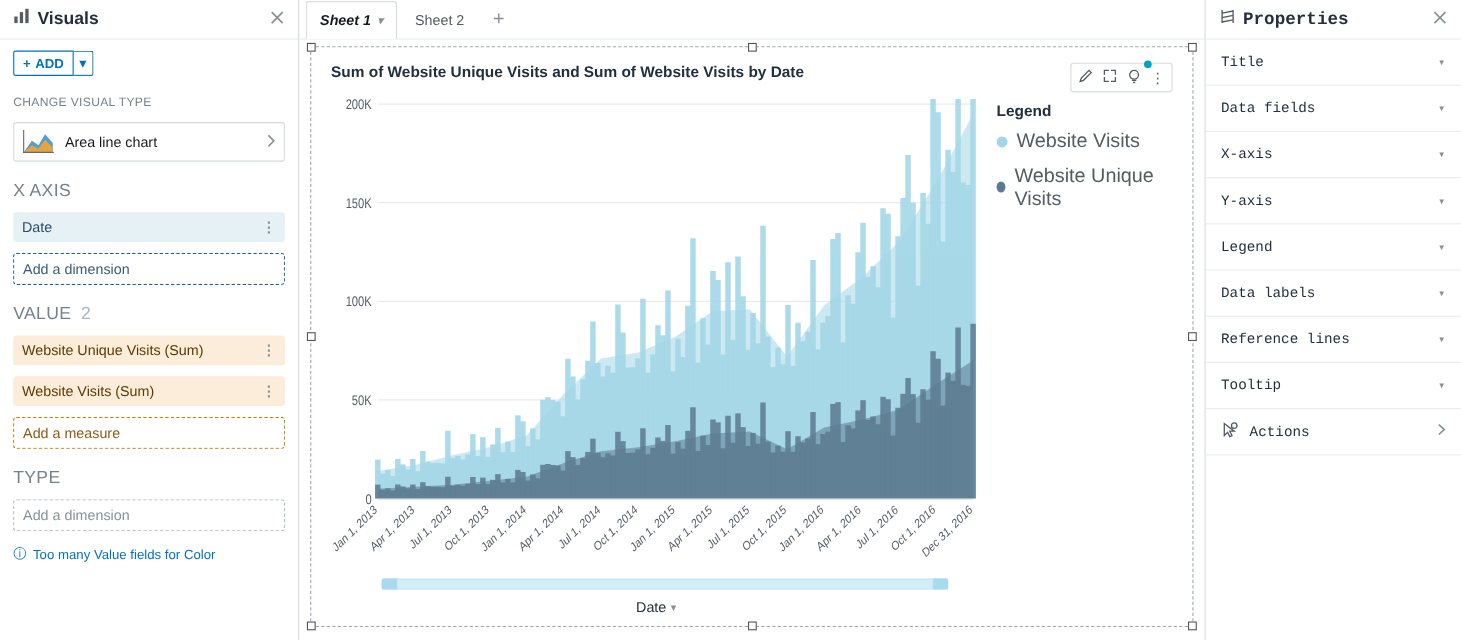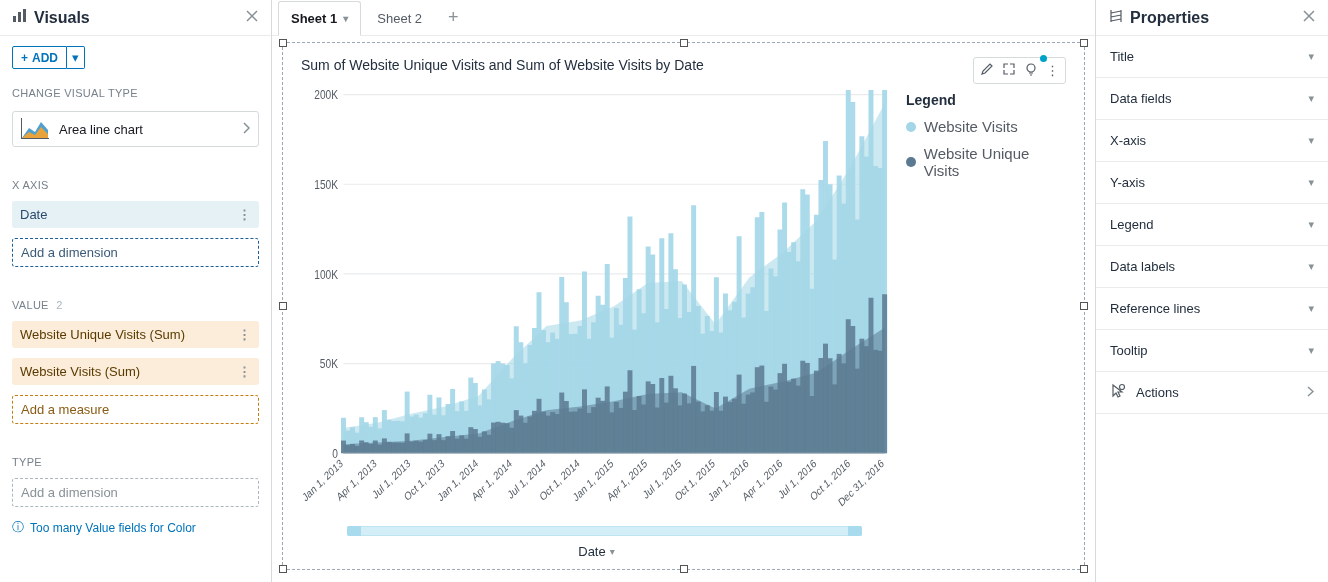--- a/index.html
+++ b/index.html
@@ -46,72 +46,72 @@
   .btn-row{display:flex;gap:0;margin-bottom:6px;}
   .add-btn{display:flex;align-items:center;gap:4px;border:1px solid var(--blue);color:var(--blue);
     border-radius:2px 0 0 2px;padding:3px 8px;font-weight:700;font-size:12px;cursor:pointer;}
   .split-btn{border:1px solid var(--blue);border-left:none;color:var(--blue);
     border-radius:0 2px 2px 0;padding:3px 5px;cursor:pointer;}
   .section-label{font-size:11px;color:var(--text-label);letter-spacing:.3px;margin-top:8px;}
   .visual-type-row{display:flex;align-items:center;justify-content:space-between;
     border:1px solid var(--border);border-radius:3px;padding:6px 8px;margin-top:8px;cursor:pointer;}
   .vt-left{display:flex;align-items:center;gap:10px;}
   .vt-icon{width:28px;height:22px;}
-  .field-grp-label{font-size:11px;color:var(--text-label);margin-top:28px;letter-spacing:.3px;}
+  .field-grp-label{font-size:16px;color:var(--text-label);margin-top:14px;letter-spacing:.3px;}
   .field-count{color:#aab7bf;margin-left:4px;}
   .field-pill{display:flex;align-items:center;justify-content:space-between;
     border-radius:3px;padding:6px 8px;margin-top:6px;font-size:13px;}
   .field-pill.dim{background:var(--field-dim);color:#2a4b6a;}
   .field-pill.meas{background:var(--field-measure);color:#5a3a00;}
   .field-more{color:#879196;font-weight:700;cursor:pointer;}
   .field-add{border:1.5px dashed;border-radius:3px;padding:6px 8px;margin-top:6px;font-size:13px;cursor:pointer;background:#fff;}
   .field-add.dim{border-color:var(--field-dim-dash);color:#3b5a77;}
   .field-add.meas{border-color:var(--field-measure-dash);color:#8a5a12;}
   .field-add.placeholder{border-color:#aab7bf;color:#879196;}
   .info-row{display:flex;align-items:center;gap:6px;margin-top:8px;font-size:12px;}
   .info-icon{color:var(--blue);}
   .info-text{color:var(--blue);font-size:12px;}
   
   .center{flex:1;display:flex;flex-direction:column;border-right:1px solid var(--border);min-width:0;}
   .tabs{display:flex;align-items:center;height:36px;border-bottom:1px solid var(--border-light);padding-left:6px;gap:4px;}
   .tab{display:flex;align-items:center;gap:6px;padding:0 12px;height:100%;color:var(--text-muted);cursor:pointer;border-top:2px solid transparent;}
-  .tab.active{border:1px solid var(--border);border-bottom:1px solid #fff;border-radius:3px 3px 0 0;font-weight:700;color:var(--text);position:relative;top:1px;background:#fff;}
+  .tab.active{border:1px solid var(--border);border-bottom:1px solid #fff;border-radius:3px 3px 0 0;font-weight:700;color:var(--text);position:relative;top:1px;background:#fff;font-style:italic;}
   .tab .chev{color:#879196;font-size:10px;}
   .tab-add{color:#879196;padding:0 10px;cursor:pointer;font-size:18px;}
   .sheet-area{flex:1;position:relative;padding:8px;}
   .visual-frame{position:absolute;left:10px;top:6px;right:10px;bottom:12px;
     border:1px dashed #9ba7b6;background:#fff;}
   
   .handle{position:absolute;width:8px;height:8px;background:#fff;border:1px solid #555;}
   .h-tl{left:-4px;top:-4px;} .h-tr{right:-4px;top:-4px;}
   .h-bl{left:-4px;bottom:-4px;} .h-br{right:-4px;bottom:-4px;}
   .h-tc{left:50%;top:-4px;margin-left:-4px;} .h-bc{left:50%;bottom:-4px;margin-left:-4px;}
   .h-lc{left:-4px;top:50%;margin-top:-4px;} .h-rc{right:-4px;top:50%;margin-top:-4px;}
   .chart-inner{position:absolute;inset:0;padding:14px 18px 10px 18px;display:flex;flex-direction:column;}
   .chart-header{display:flex;justify-content:space-between;align-items:flex-start;}
-  .chart-title{font-size:14px;font-weight:400;color:#232f3e;}
+  .chart-title{font-size:14px;font-weight:700;color:#232f3e;}
   .chart-toolbar{display:flex;align-items:center;border:1px solid var(--border);border-radius:3px;
     padding:4px 6px;gap:8px;background:#fff;position:relative;}
   .tb-icon{color:#545b64;cursor:pointer;}
   .tb-dot{position:absolute;top:-3px;right:18px;width:7px;height:7px;border-radius:50%;background:#00a1c9;}
   .chart-body{flex:1;display:flex;gap:14px;margin-top:6px;min-height:0;}
   .plot-wrap{flex:1;display:flex;flex-direction:column;min-width:0;}
   .plot{flex:1;min-height:0;}
   .plot svg{width:100%;height:100%;}
   .scrub{height:10px;background:#d4eef7;border:1px solid #bfe4f2;border-radius:2px;margin:8px 30px 0 46px;position:relative;}
   .scrub::before,.scrub::after{content:"";position:absolute;top:-1px;width:14px;height:10px;background:#a7dbed;}
   .scrub::before{left:-1px;border-radius:2px 0 0 2px;}
   .scrub::after{right:-1px;border-radius:0 2px 2px 0;}
   .x-axis-title{text-align:center;margin-top:8px;font-size:13px;color:#232f3e;display:flex;justify-content:center;align-items:center;gap:4px;}
   .legend{width:160px;padding-top:2px;}
   .legend-title{font-size:14px;font-weight:700;color:#232f3e;margin-bottom:10px;}
-  .legend-item{display:flex;align-items:center;gap:8px;font-size:15px;color:#545b64;margin-bottom:10px;}
+  .legend-item{display:flex;align-items:center;gap:8px;font-size:18px;color:#545b64;margin-bottom:10px;}
   .swatch{width:10px;height:10px;border-radius:50%;}
   
-  .right-panel{width:232px;display:flex;flex-direction:column;}
+  .right-panel{width:232px;display:flex;flex-direction:column;font-family:Liberation Mono, monospace;}
   .prop-row{display:flex;align-items:center;justify-content:space-between;
     height:42px;padding:0 14px;border-bottom:1px solid var(--border-light);cursor:pointer;color:#232f3e;}
   .prop-row .chev{color:#879196;font-size:11px;}
   .actions-icon{display:flex;align-items:center;gap:10px;}
   
   .chev-down-sm{font-size:10px;color:#879196;}
 </style>
 </head>
 <body>
 

